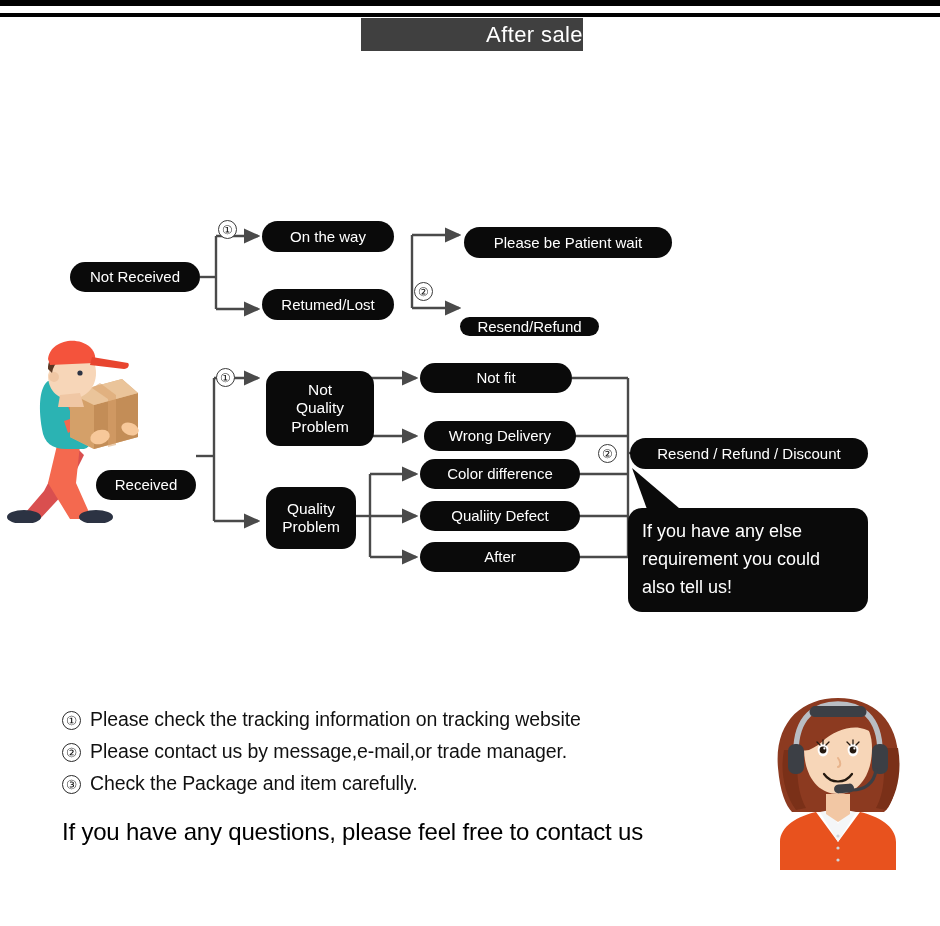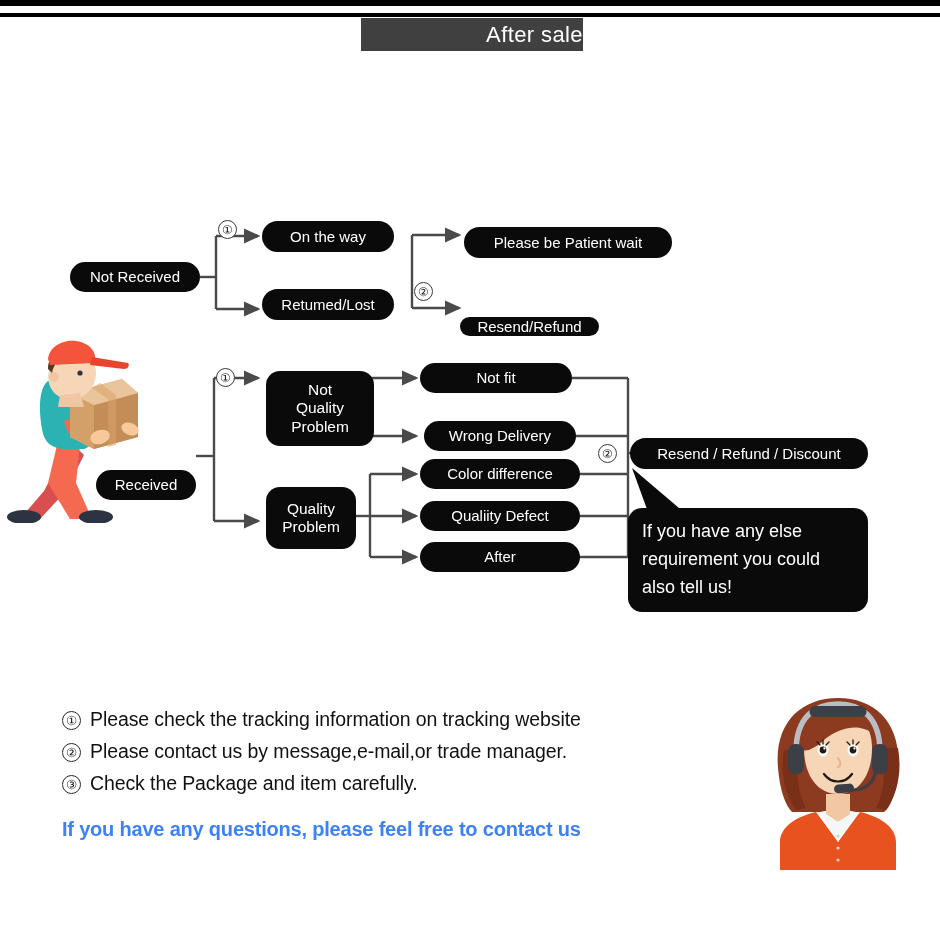--- a/index.html
+++ b/index.html
@@ -133,23 +133,23 @@
     color: #111;
   }
   .note-text {
     font-size: 19.5px;
     color: #111;
     letter-spacing: -.1px;
   }
   .cta {
     position: absolute;
     left: 62px; top: 818px;
-    font-size: 20px;
-    font-weight: bold;
-    color: #3b82f6;
+    font-size: 24px;
+    font-weight: normal;
+    color: #000000;
     letter-spacing: -.2px;
   }
 
   
   .courier { position: absolute; left: 4px; top: 333px; }
   .agent   { position: absolute; left: 752px; top: 690px; }
 </style>
 </head>
 <body>
 

